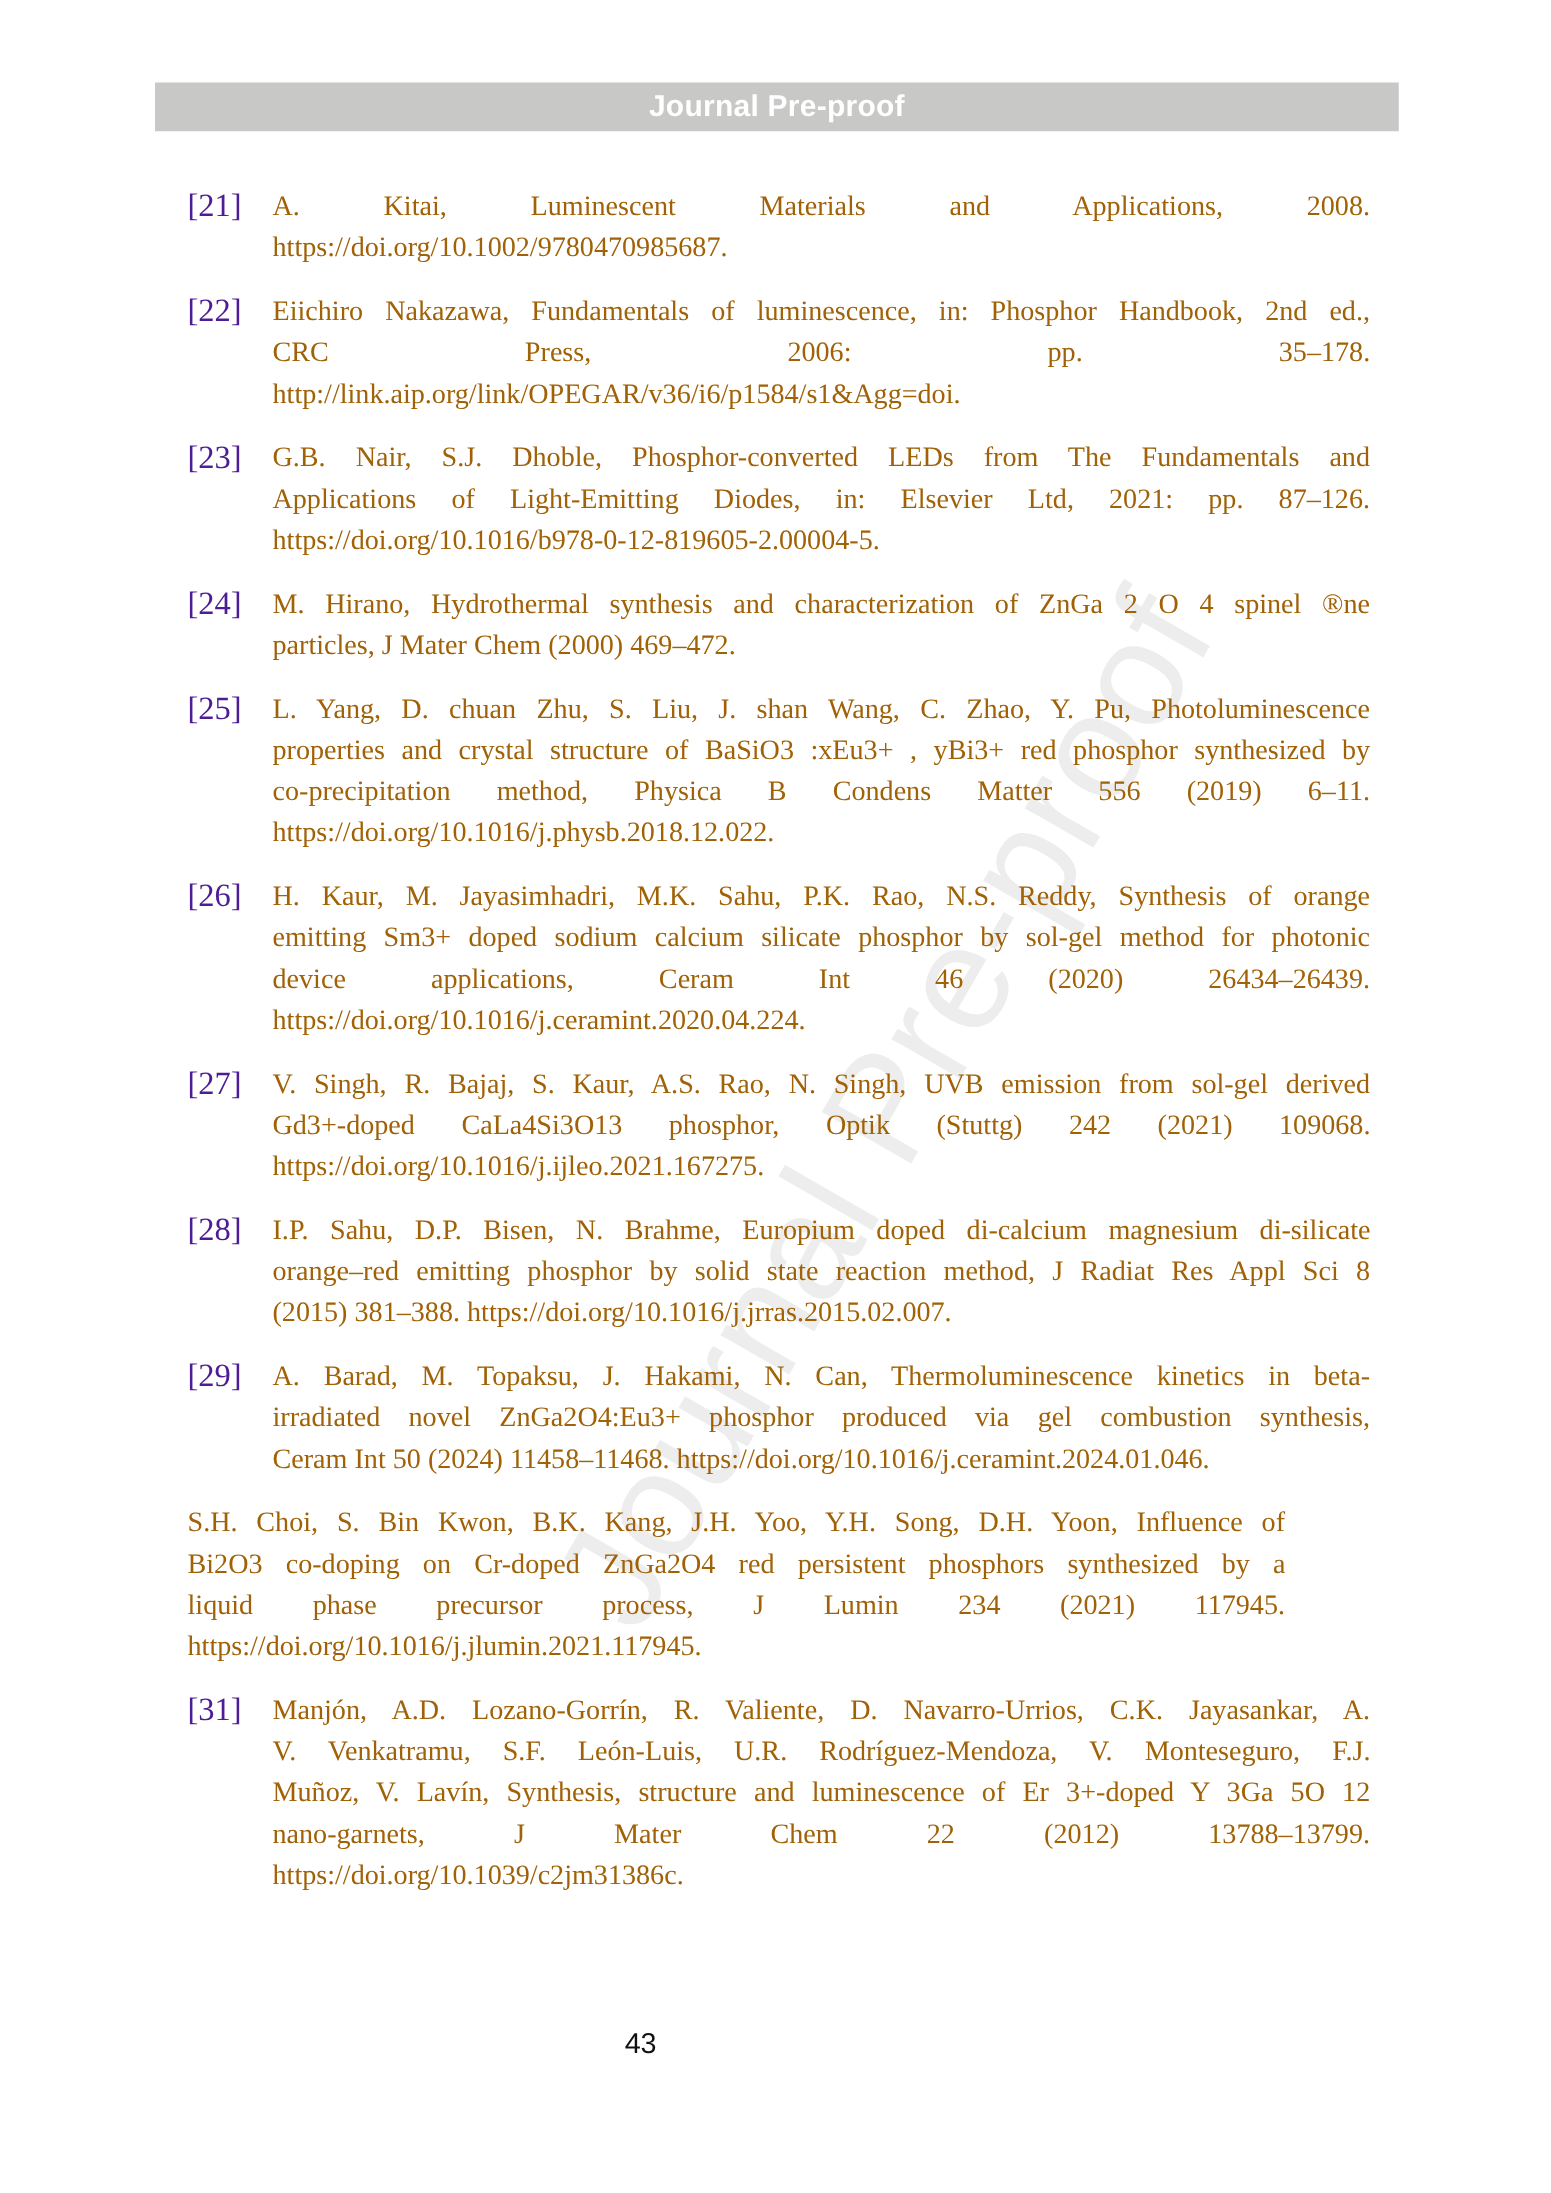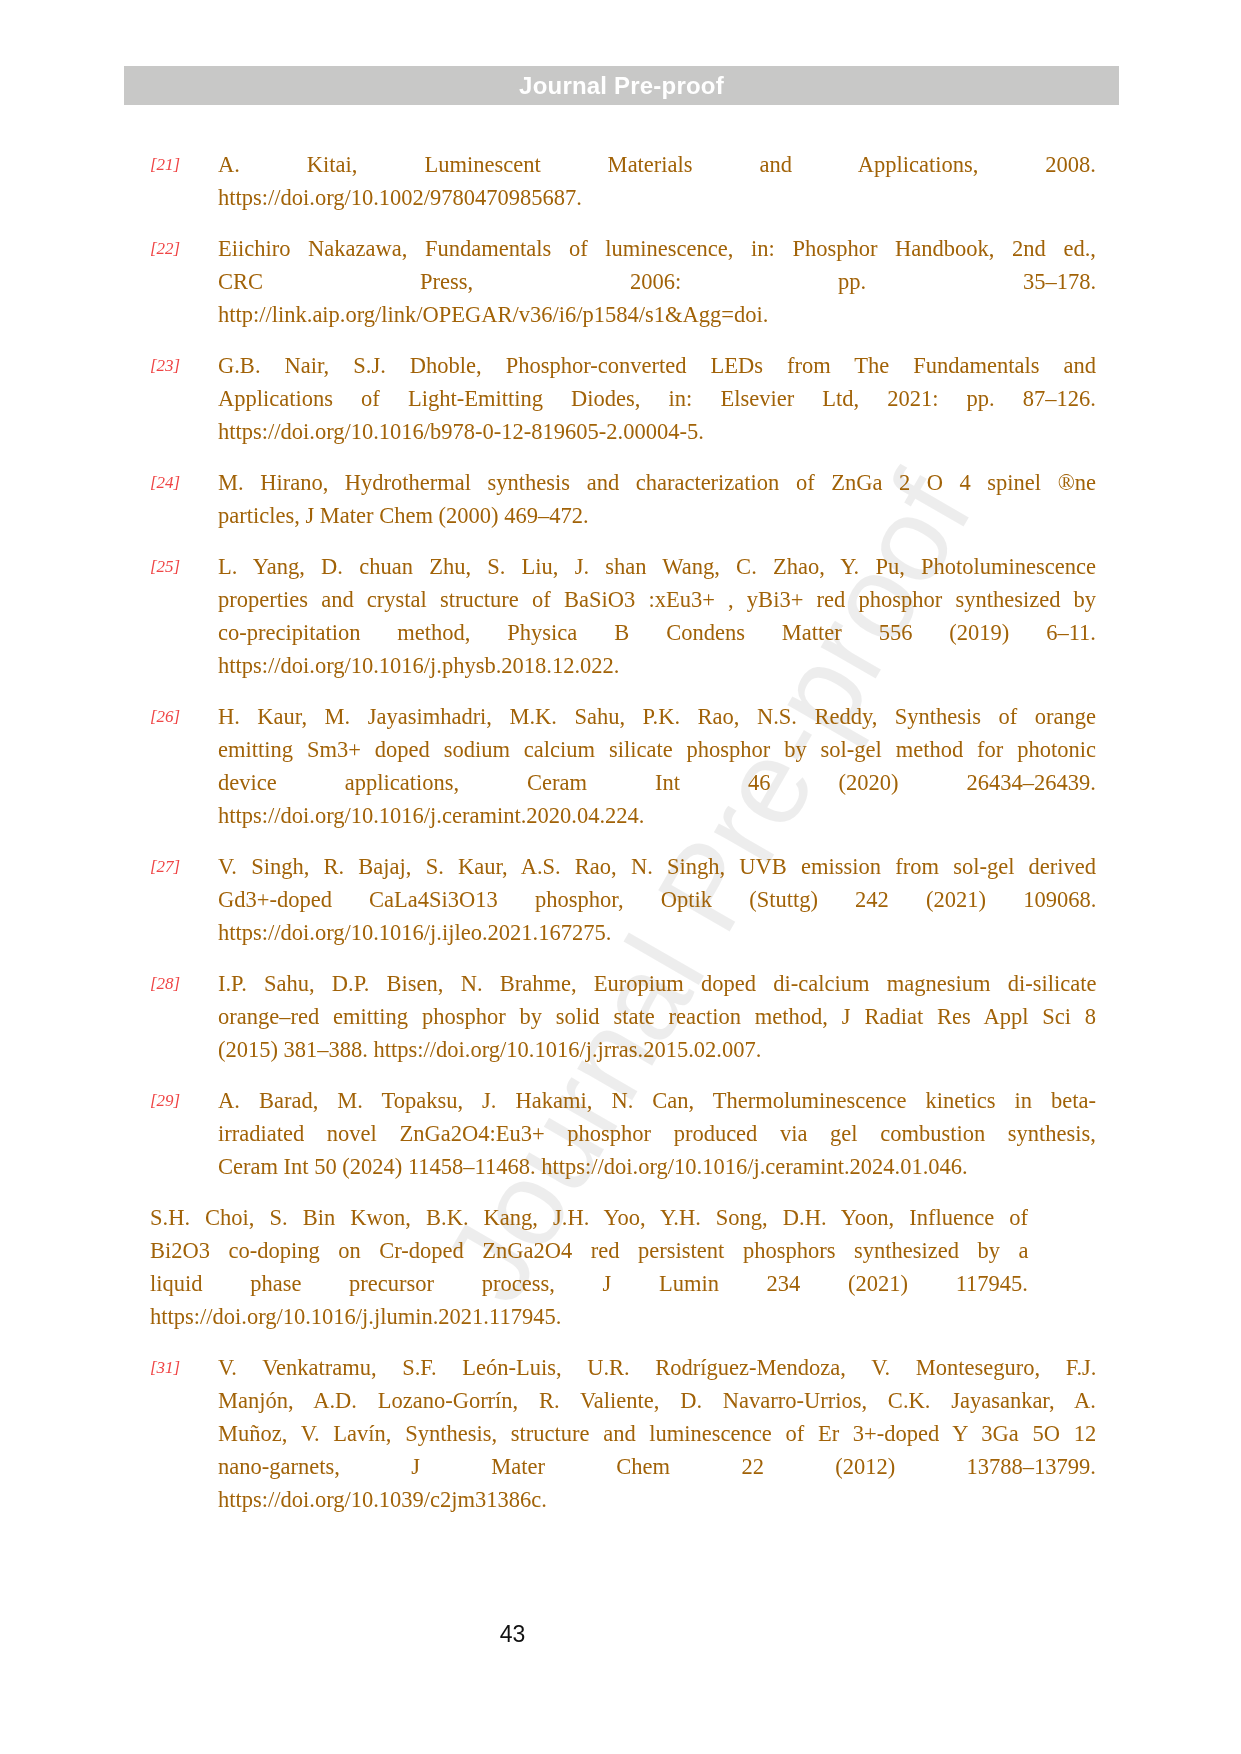--- a/index.html
+++ b/index.html
@@ -9,21 +9,21 @@
     background: #c8c8c7; text-align: center;
   }
   .header-title {
     font-family: "Liberation Sans", sans-serif; font-weight: bold; font-size: 24px;
     color: #ffffff; line-height: 39px; letter-spacing: 0.2px;
   }
   .refs { position: absolute; left: 150px; top: 148px; width: 950px; }
   .ref { display: flex; margin-bottom: 18px; }
   .ref-num {
     width: 68px; flex: 0 0 68px;
-    font-family: "Liberation Serif", serif; font-size: 17px; line-height: 33px; color: #ef4444; font-style: italic;
+    font-family: "Liberation Serif", serif; font-size: 26px; line-height: 33px; color: #4c1d95;
   }
   .ref-body { width: 878px; }
   .ref-line {
     font-family: "Liberation Serif", serif; font-size: 22.5px; line-height: 33px; color: #a16207;
     text-align: justify; text-align-last: justify; white-space: nowrap; overflow: visible;
     display: block; height: 33px;
   }
   .ref-line.last { text-align-last: left; }
   .watermark {
     position: absolute; left: 250px; top: 830px; width: 900px;
@@ -122,22 +122,22 @@
       <div class="ref-body">
         <span class="ref-line" style="display: block; word-spacing: 9.42857px;">S.H. Choi, S. Bin Kwon, B.K. Kang, J.H. Yoo, Y.H. Song, D.H. Yoon, Influence of</span>
         <span class="ref-line" style="display: block; word-spacing: 12.9px;">Bi2O3 co-doping on Cr-doped ZnGa2O4 red persistent phosphors synthesized by a</span>
         <span class="ref-line" style="display: block; word-spacing: 42px;">liquid phase precursor process, J Lumin 234 (2021) 117945.</span>
         <span class="ref-line last">https://doi.org/10.1016/j.jlumin.2021.117945.</span>
       </div>
     </div>
     <div class="ref">
       <div class="ref-num">[31]</div>
       <div class="ref-body">
+        <span class="ref-line" style="display: block; word-spacing: 15.1111px;">Manjón, A.D. Lozano-Gorrín, R. Valiente, D. Navarro-Urrios, C.K. Jayasankar, A.</span>
         <span class="ref-line" style="display: block; word-spacing: 20px;">V. Venkatramu, S.F. León-Luis, U.R. Rodríguez-Mendoza, V. Monteseguro, F.J.</span>
-        <span class="ref-line" style="display: block; word-spacing: 15.1111px;">Manjón, A.D. Lozano-Gorrín, R. Valiente, D. Navarro-Urrios, C.K. Jayasankar, A.</span>
         <span class="ref-line" style="display: block; word-spacing: 8.07692px;">Muñoz, V. Lavín, Synthesis, structure and luminescence of Er 3+-doped Y 3Ga 5O 12</span>
         <span class="ref-line" style="display: block; word-spacing: 65.6667px;">nano-garnets, J Mater Chem 22 (2012) 13788–13799.</span>
         <span class="ref-line last">https://doi.org/10.1039/c2jm31386c.</span>
       </div>
     </div>
   </div>
 
 <div class="page-number">43</div>
 
 </body></html>

